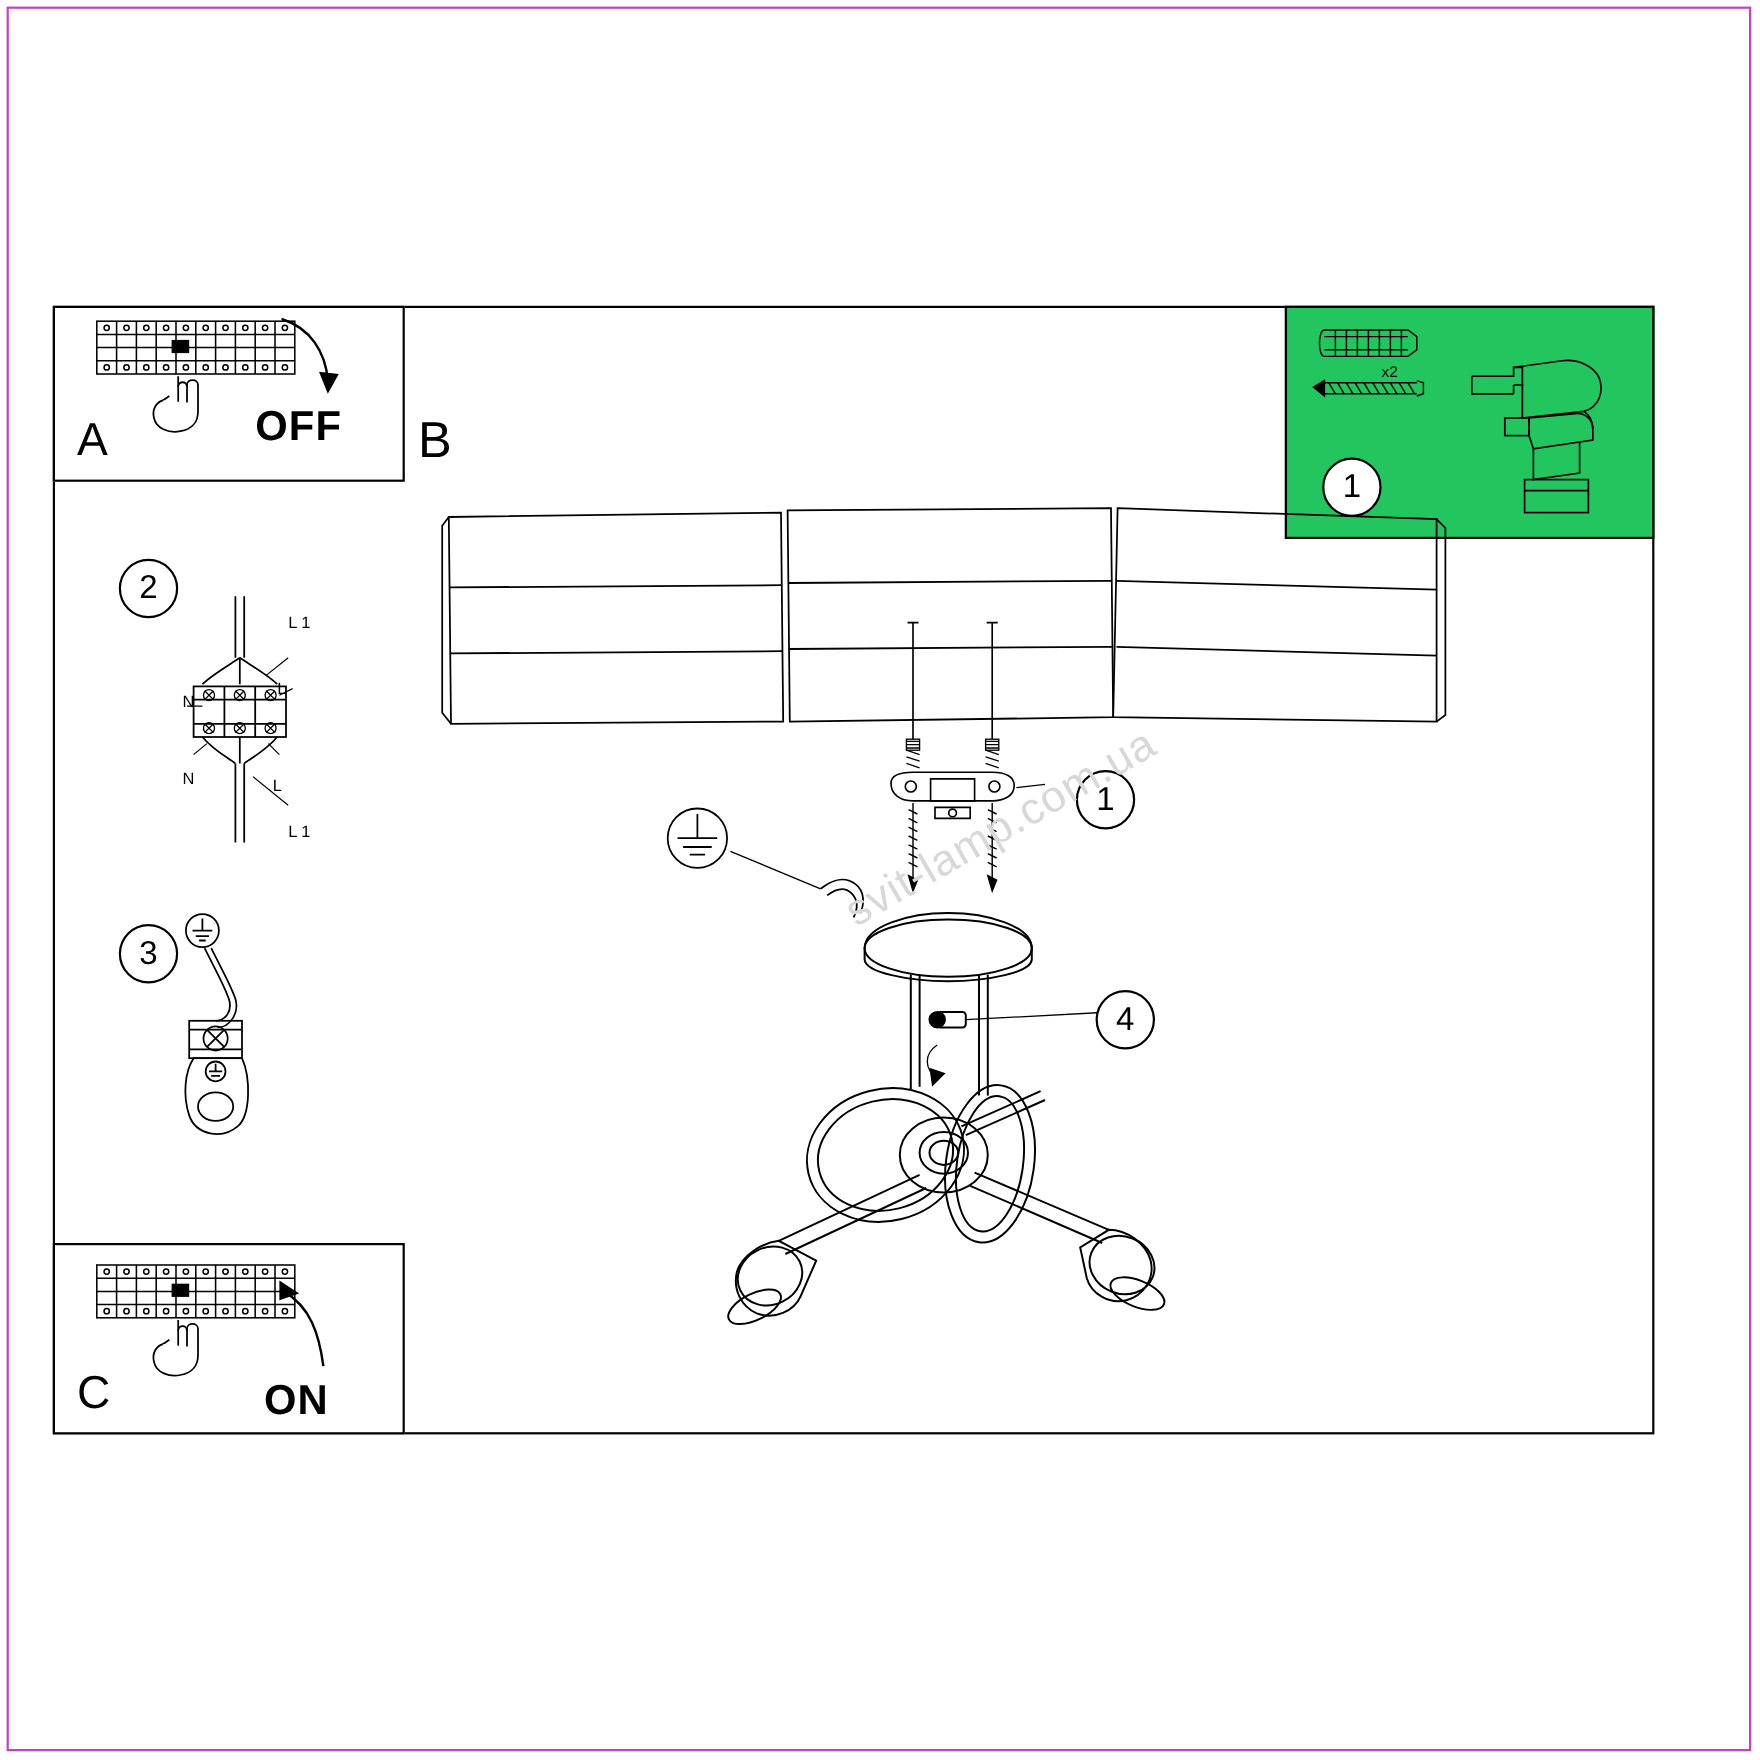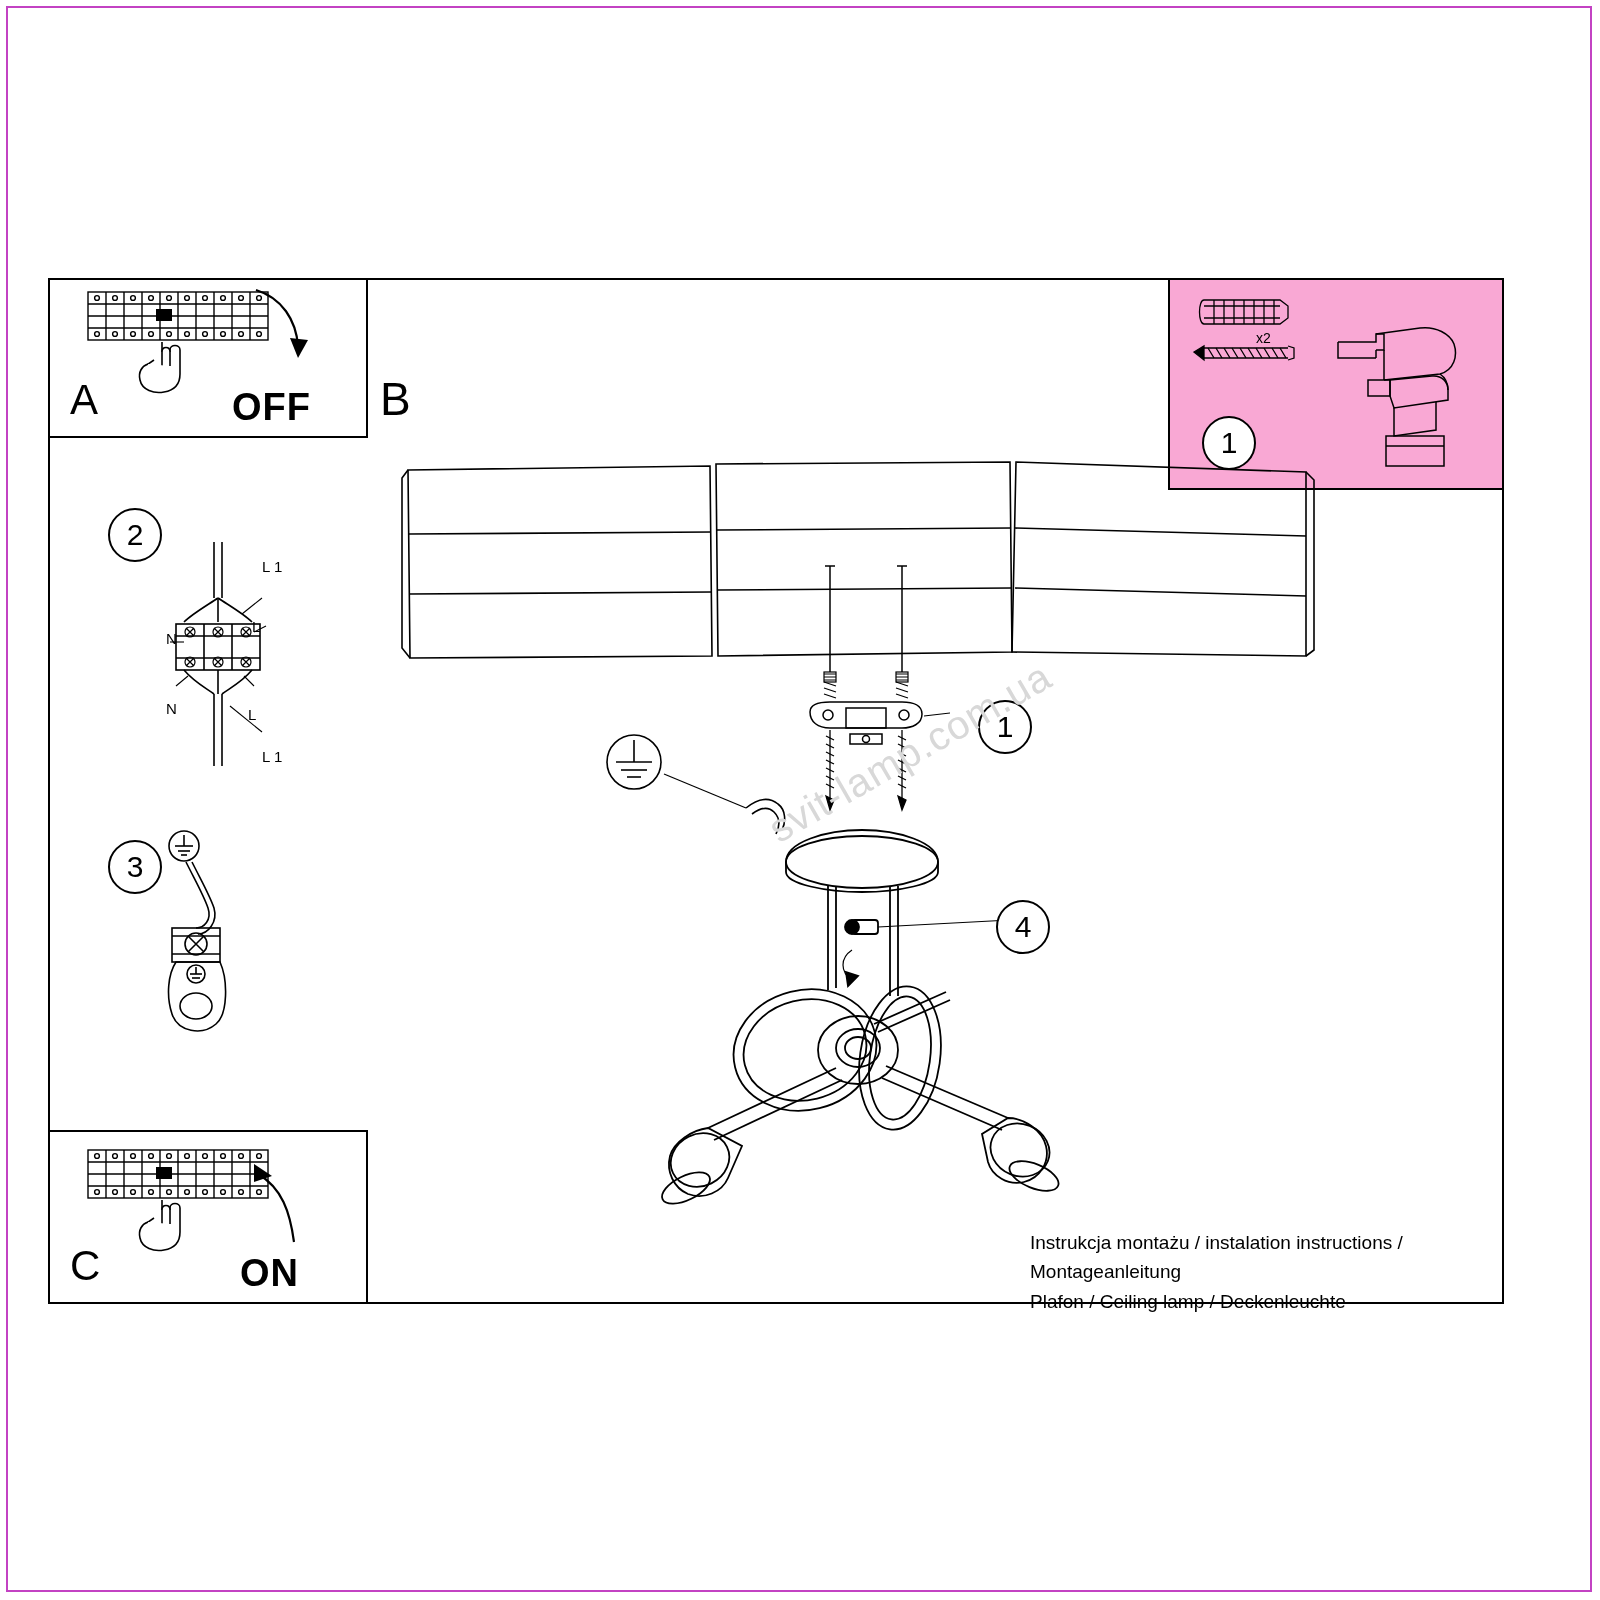--- a/index.html
+++ b/index.html
@@ -48,21 +48,21 @@
     border: 2px solid #000;
     box-sizing: border-box;
     background: #fff;
   }
   
   #panel-hw {
     left: 1168px; top: 278px;
     width: 336px; height: 212px;
     border: 2px solid #000;
     box-sizing: border-box;
-    background: #f9a8d4;
+    background: #22c55e;
   }
 
   .label-letter {
     font-size: 42px;
     font-weight: 400;
     color: #000;
     font-family: "Liberation Sans", sans-serif;
   }
   .label-word {
     font-size: 38px;
@@ -172,21 +172,21 @@
         <path d="M98 84 C92 86 88 92 90 100 C92 110 104 114 114 112 C126 110 130 102 130 94 L130 70 C130 64 120 64 120 70 L120 86"></path>
         <path d="M120 72 C120 66 112 66 112 72"></path>
       </g>
 
       <g stroke="#000" fill="none" stroke-width="2.2">
         <path d="M206 10 C232 18 246 40 248 66"></path>
       </g>
       <polygon points="248,78 240,58 258,60" fill="#000"></polygon>
     </svg>
     <div class="abs label-letter" style="left:20px; top:96px;">A</div>
-    <div class="abs label-word" style="left:182px; top:106px;">OFF</div>
+    <div class="abs label-word" style="left:182px; top:87px;">OFF</div>
   </div>
 
   <div class="abs label-letter" style="left:380px; top:372px; font-size:46px;">B</div>
 
   <div id="panel-hw" class="abs">
     <svg width="332" height="208" viewBox="0 0 332 208">
 
       <g stroke="#000" fill="none" stroke-width="1.3">
         <path d="M34 20 L110 20 L118 26 L118 38 L110 44 L34 44 C28 44 28 20 34 20 Z"></path>
         <line x1="44" y1="20" x2="44" y2="44"></line>
@@ -471,18 +471,14 @@
       <path d="M288 232 L360 200"></path>
       <path d="M284 224 L356 192"></path>
     </g>
   </svg>
   <div class="abs step-circle" style="left:996px; top:900px;">4</div>
 
   <div id="watermark" class="abs">
     <span>svit-lamp.com.ua</span>
   </div>
 
-  <div class="abs" style="left:1030px; top:1228px; width:480px;">
-    <div class="caption">Instrukcja montażu / instalation instructions / Montageanleitung</div>
-    <div class="caption">Plafon / Ceiling lamp / Deckenleuchte</div>
-  </div>
 
 </div>
 
 </body></html>

